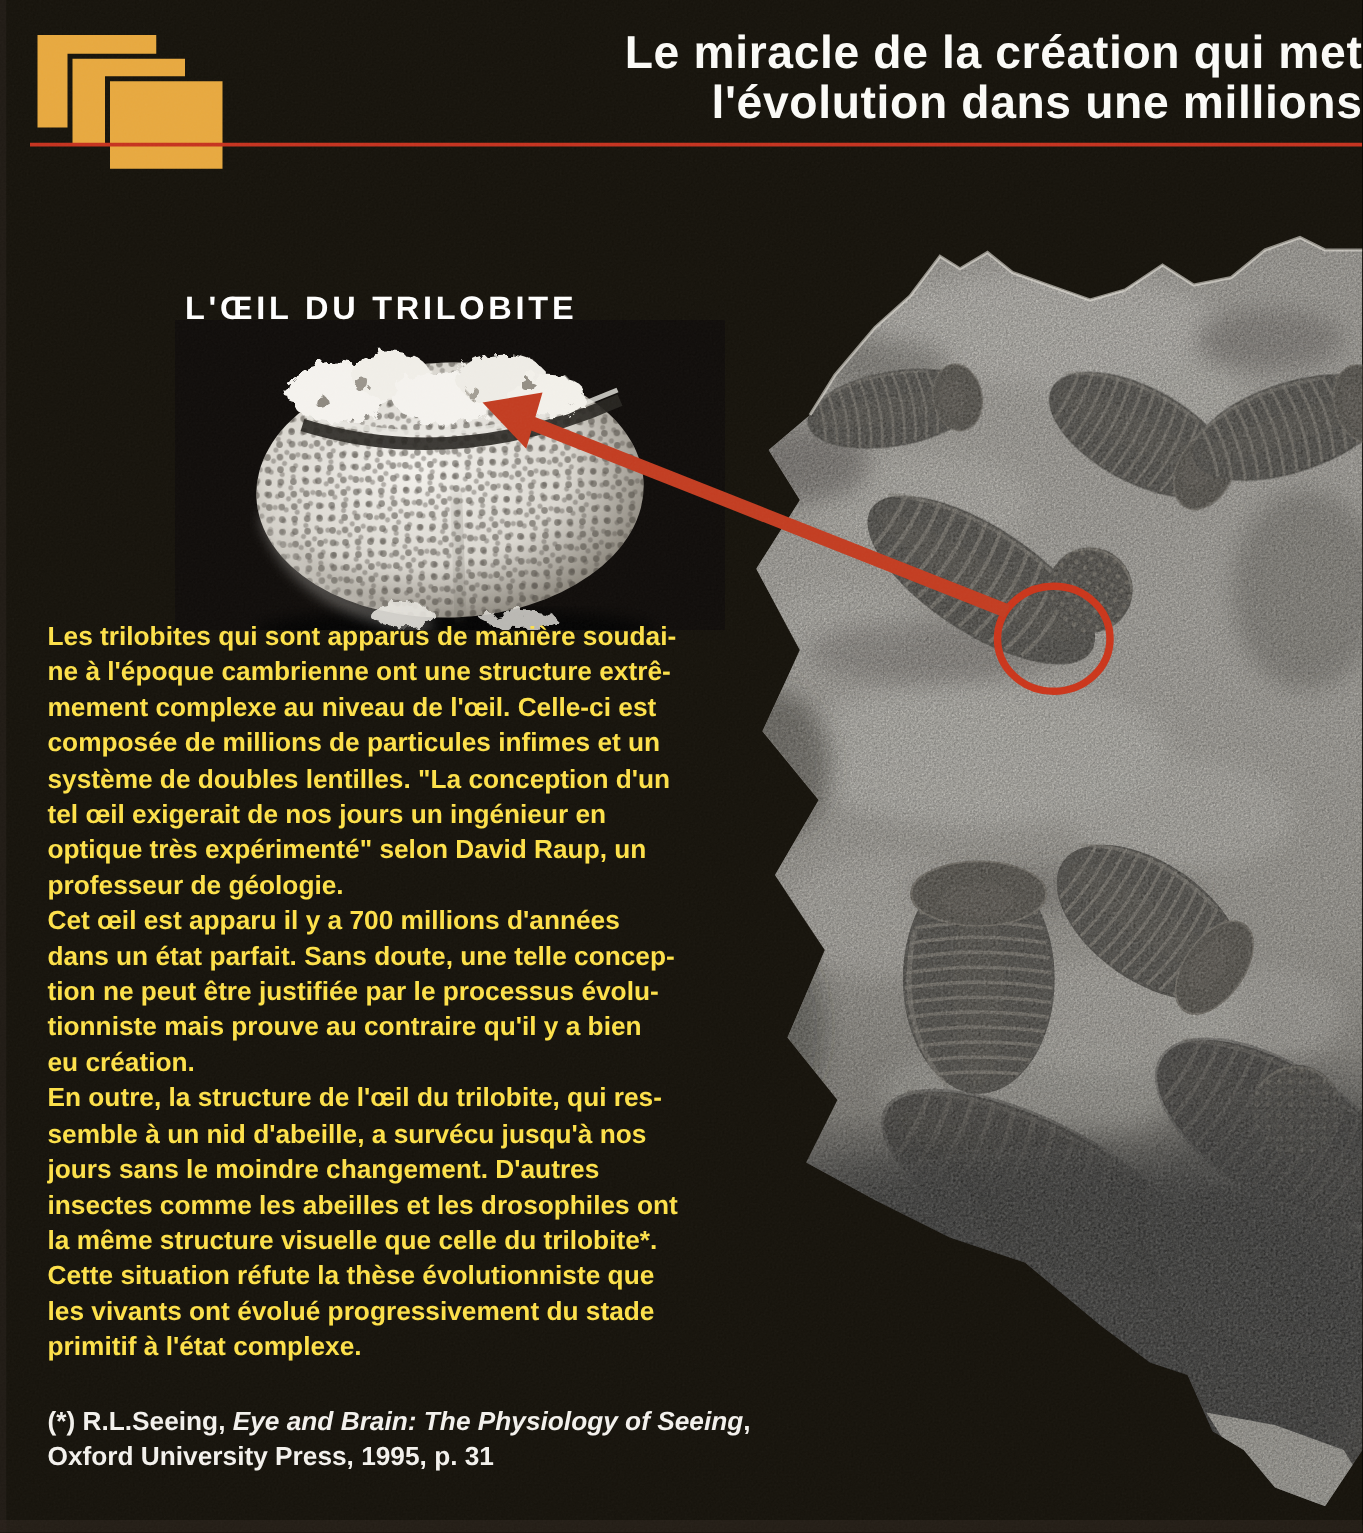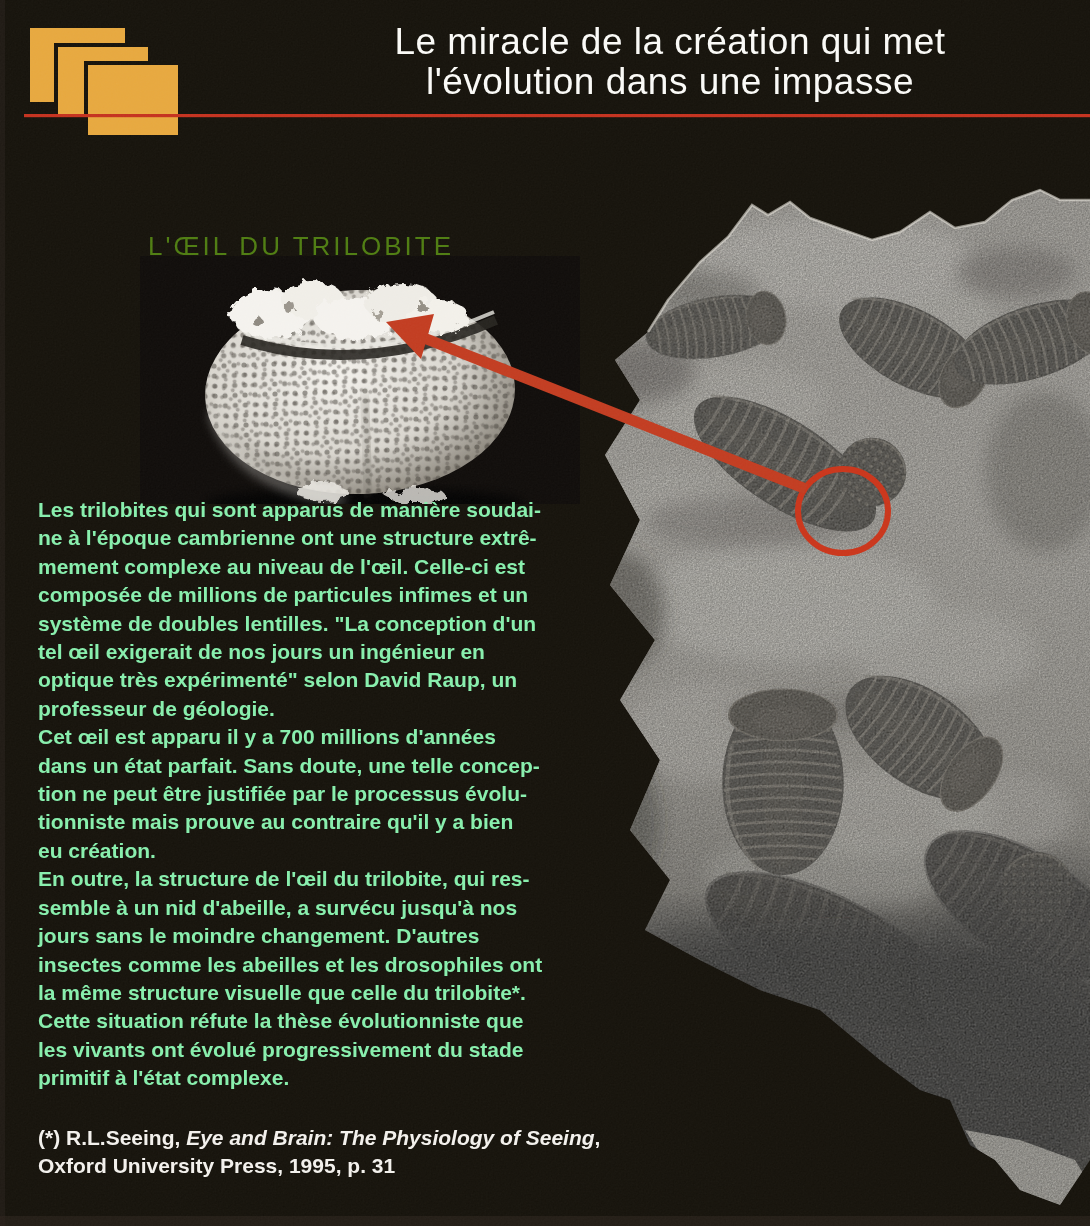--- a/index.html
+++ b/index.html
@@ -1,22 +1,22 @@
 <!DOCTYPE html>
 <html><head>
 <meta charset="utf-8">
 <style>
   html,body{margin:0;padding:0;background:#000;}
   .page{position:relative;width:1090px;height:1226px;background:#131009;overflow:hidden;
         font-family:"Liberation Sans",sans-serif;}
   .abs{position:absolute;}
-  .title-block{left:250px;top:22px;width:840px;text-align:center;color:#fbfbf8;
-        font-weight:normal;font-size:37px;line-height:40px;letter-spacing:.5px;}
-  .eye-label{left:148px;top:231px;color:#4d7c0f;font-weight:normal;font-size:26px;letter-spacing:3px;}
-  .body-text{left:38px;top:496px;width:585px;color:#86efac;font-weight:bold;font-size:21px;
+  .title-block{left:250px;top:22px;width:840px;text-align:right;color:#fbfbf8;
+        font-weight:bold;font-size:37px;line-height:40px;letter-spacing:.5px;}
+  .eye-label{left:148px;top:231px;color:#ffffff;font-weight:bold;font-size:26px;letter-spacing:3px;}
+  .body-text{left:38px;top:496px;width:585px;color:#fde047;font-weight:bold;font-size:21px;
         line-height:28.4px;}
   .body-text p{margin:0;white-space:pre-line;}
   .footnote{left:38px;top:1124px;width:575px;color:#f3f1ed;font-weight:bold;font-size:21px;
         line-height:27.5px;}
   .footnote .it{font-style:italic;}
   .edge-left{left:0;top:0;width:5px;height:1226px;background:#241e19;opacity:.55;}
   .edge-bottom{left:0;top:1216px;width:1090px;height:10px;background:#2a211a;opacity:.6;}
   svg{display:block;}
 </style>
 </head>
@@ -27,21 +27,21 @@
   <svg class="abs" style="left:24px;top:22px" width="170" height="120">
     <rect x="6" y="6" width="95" height="74" fill="#e8a83d"></rect>
     <rect x="30" y="21" width="98" height="76" fill="#131009"></rect>
     <rect x="34" y="25" width="90" height="68" fill="#e8a83d"></rect>
     <rect x="60" y="39" width="98" height="78" fill="#131009"></rect>
     <rect x="64" y="43" width="90" height="70" fill="#e8a83d"></rect>
   </svg>
 
   <div class="abs title-block">
     <div>Le miracle de la création qui met</div>
-    <div>l'évolution dans une impasse</div>
+    <div>l'évolution dans une millions</div>
   </div>
 
   <svg class="abs" style="left:24px;top:114px" width="1066" height="4">
     <rect x="0" y="0" width="1066" height="3.2" fill="#c5301c"></rect>
   </svg>
 
   <div class="abs eye-label">L'ŒIL DU TRILOBITE</div>
 
   <svg class="abs" style="left:140px;top:256px" width="440" height="248" viewBox="0 0 440 248">
     <defs>

